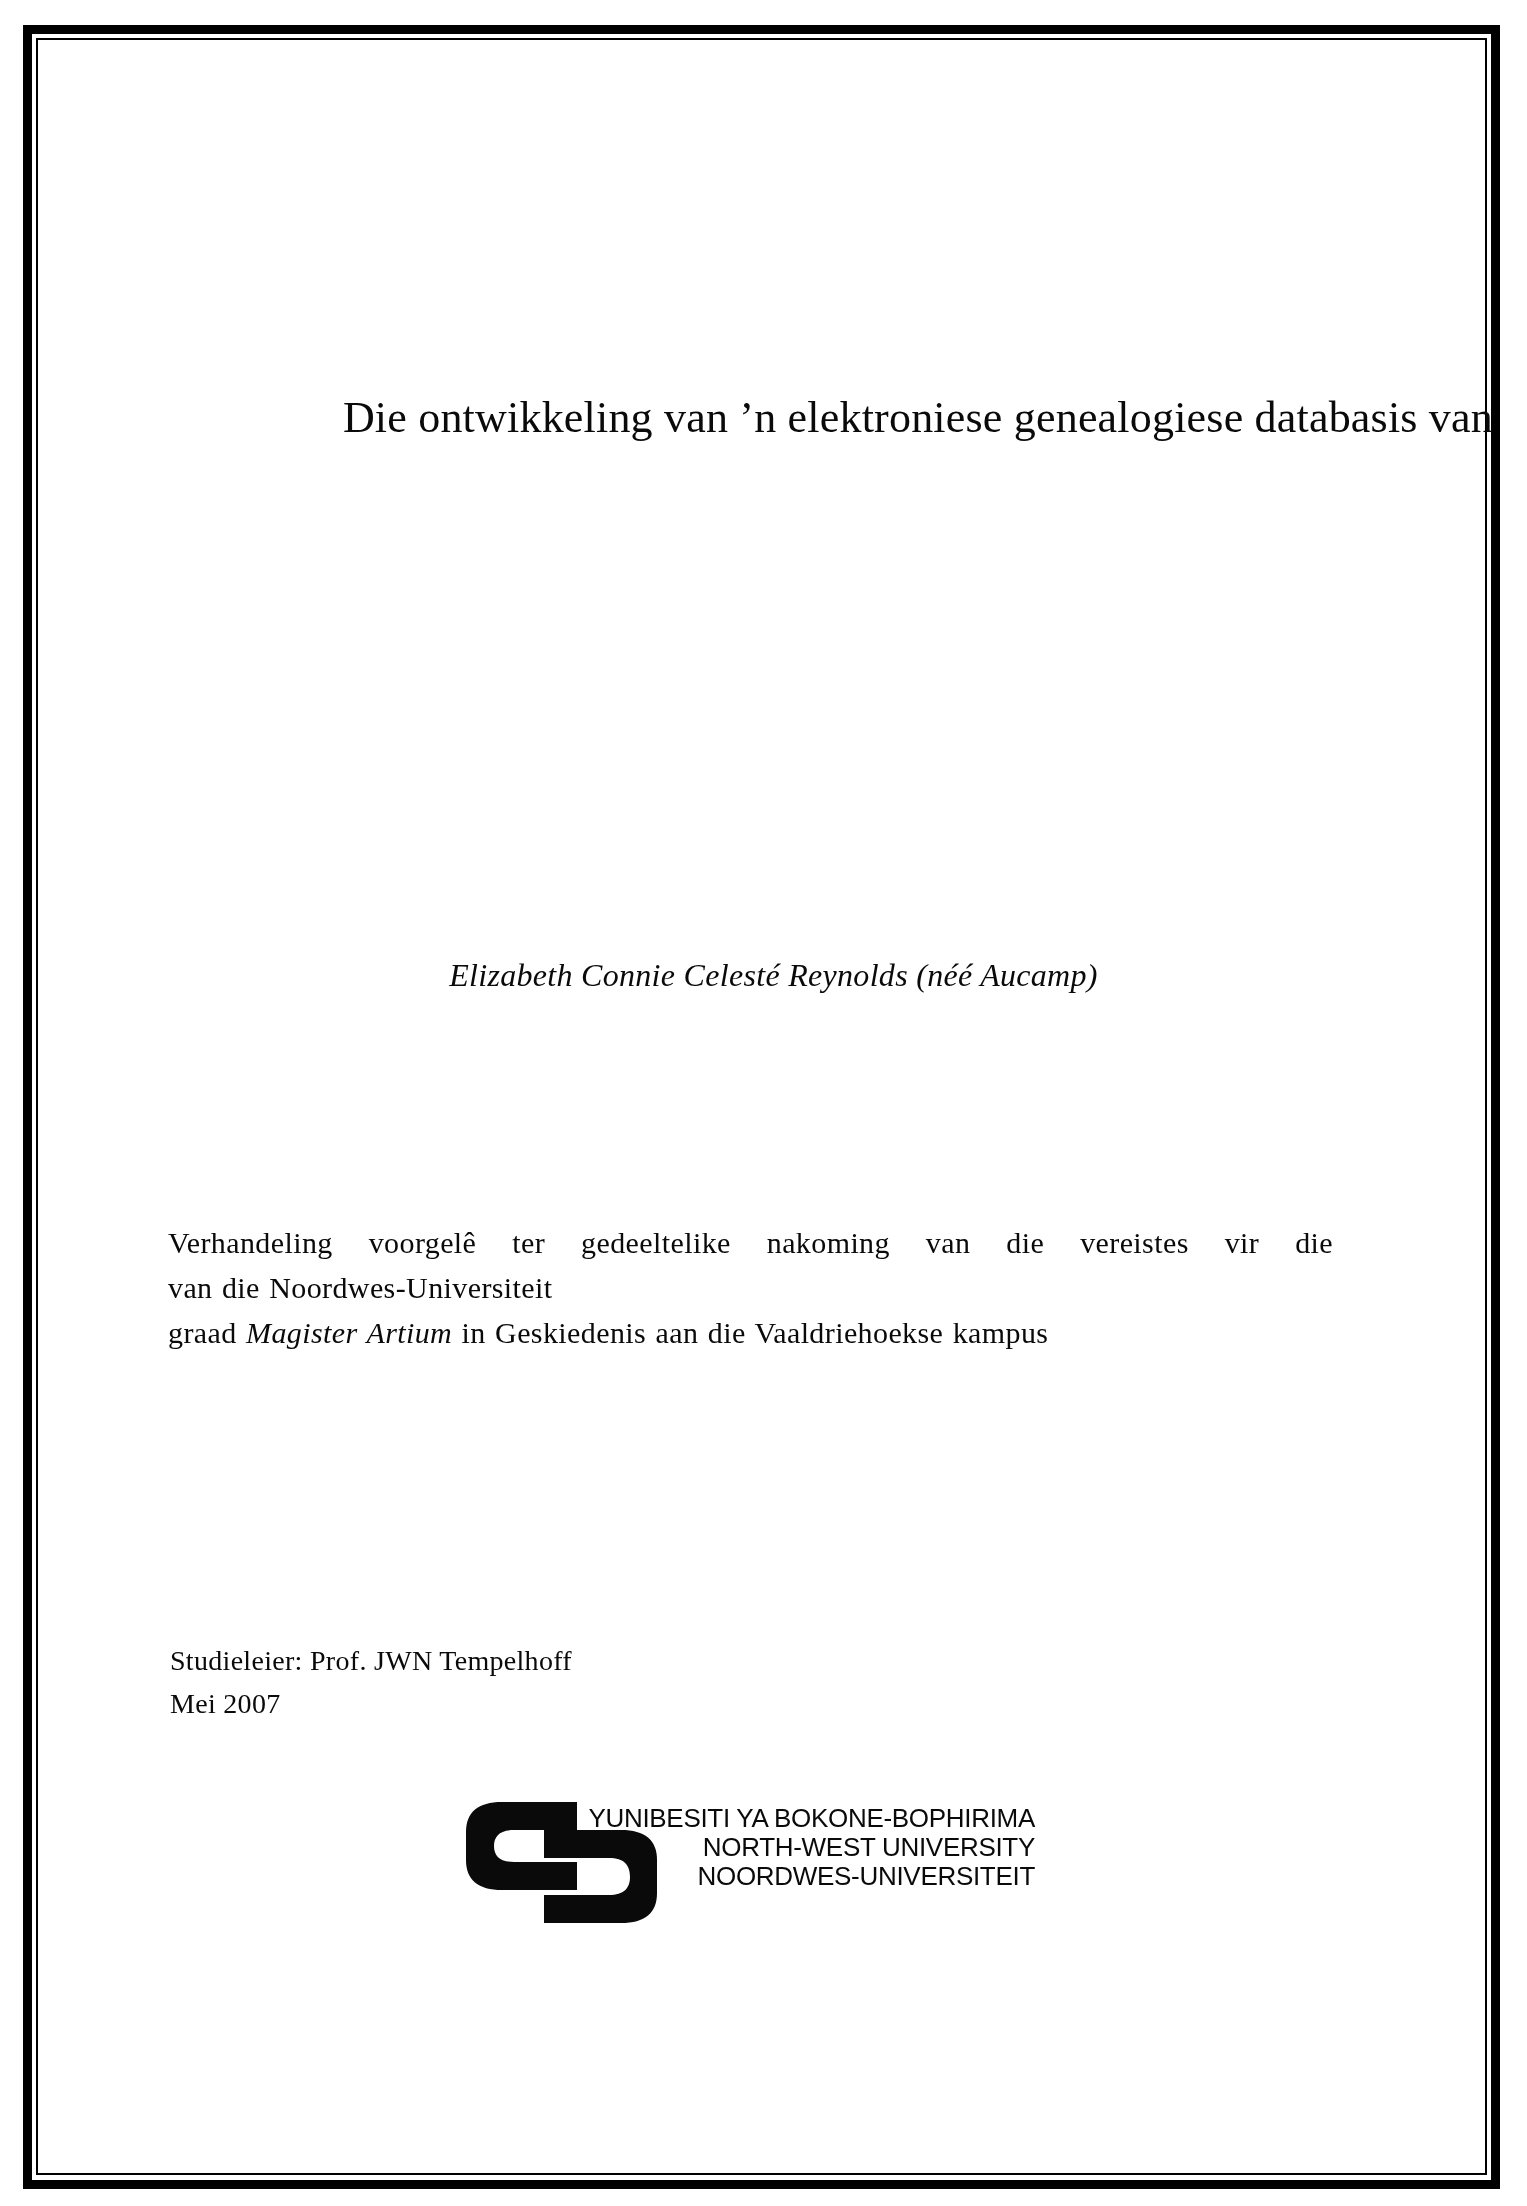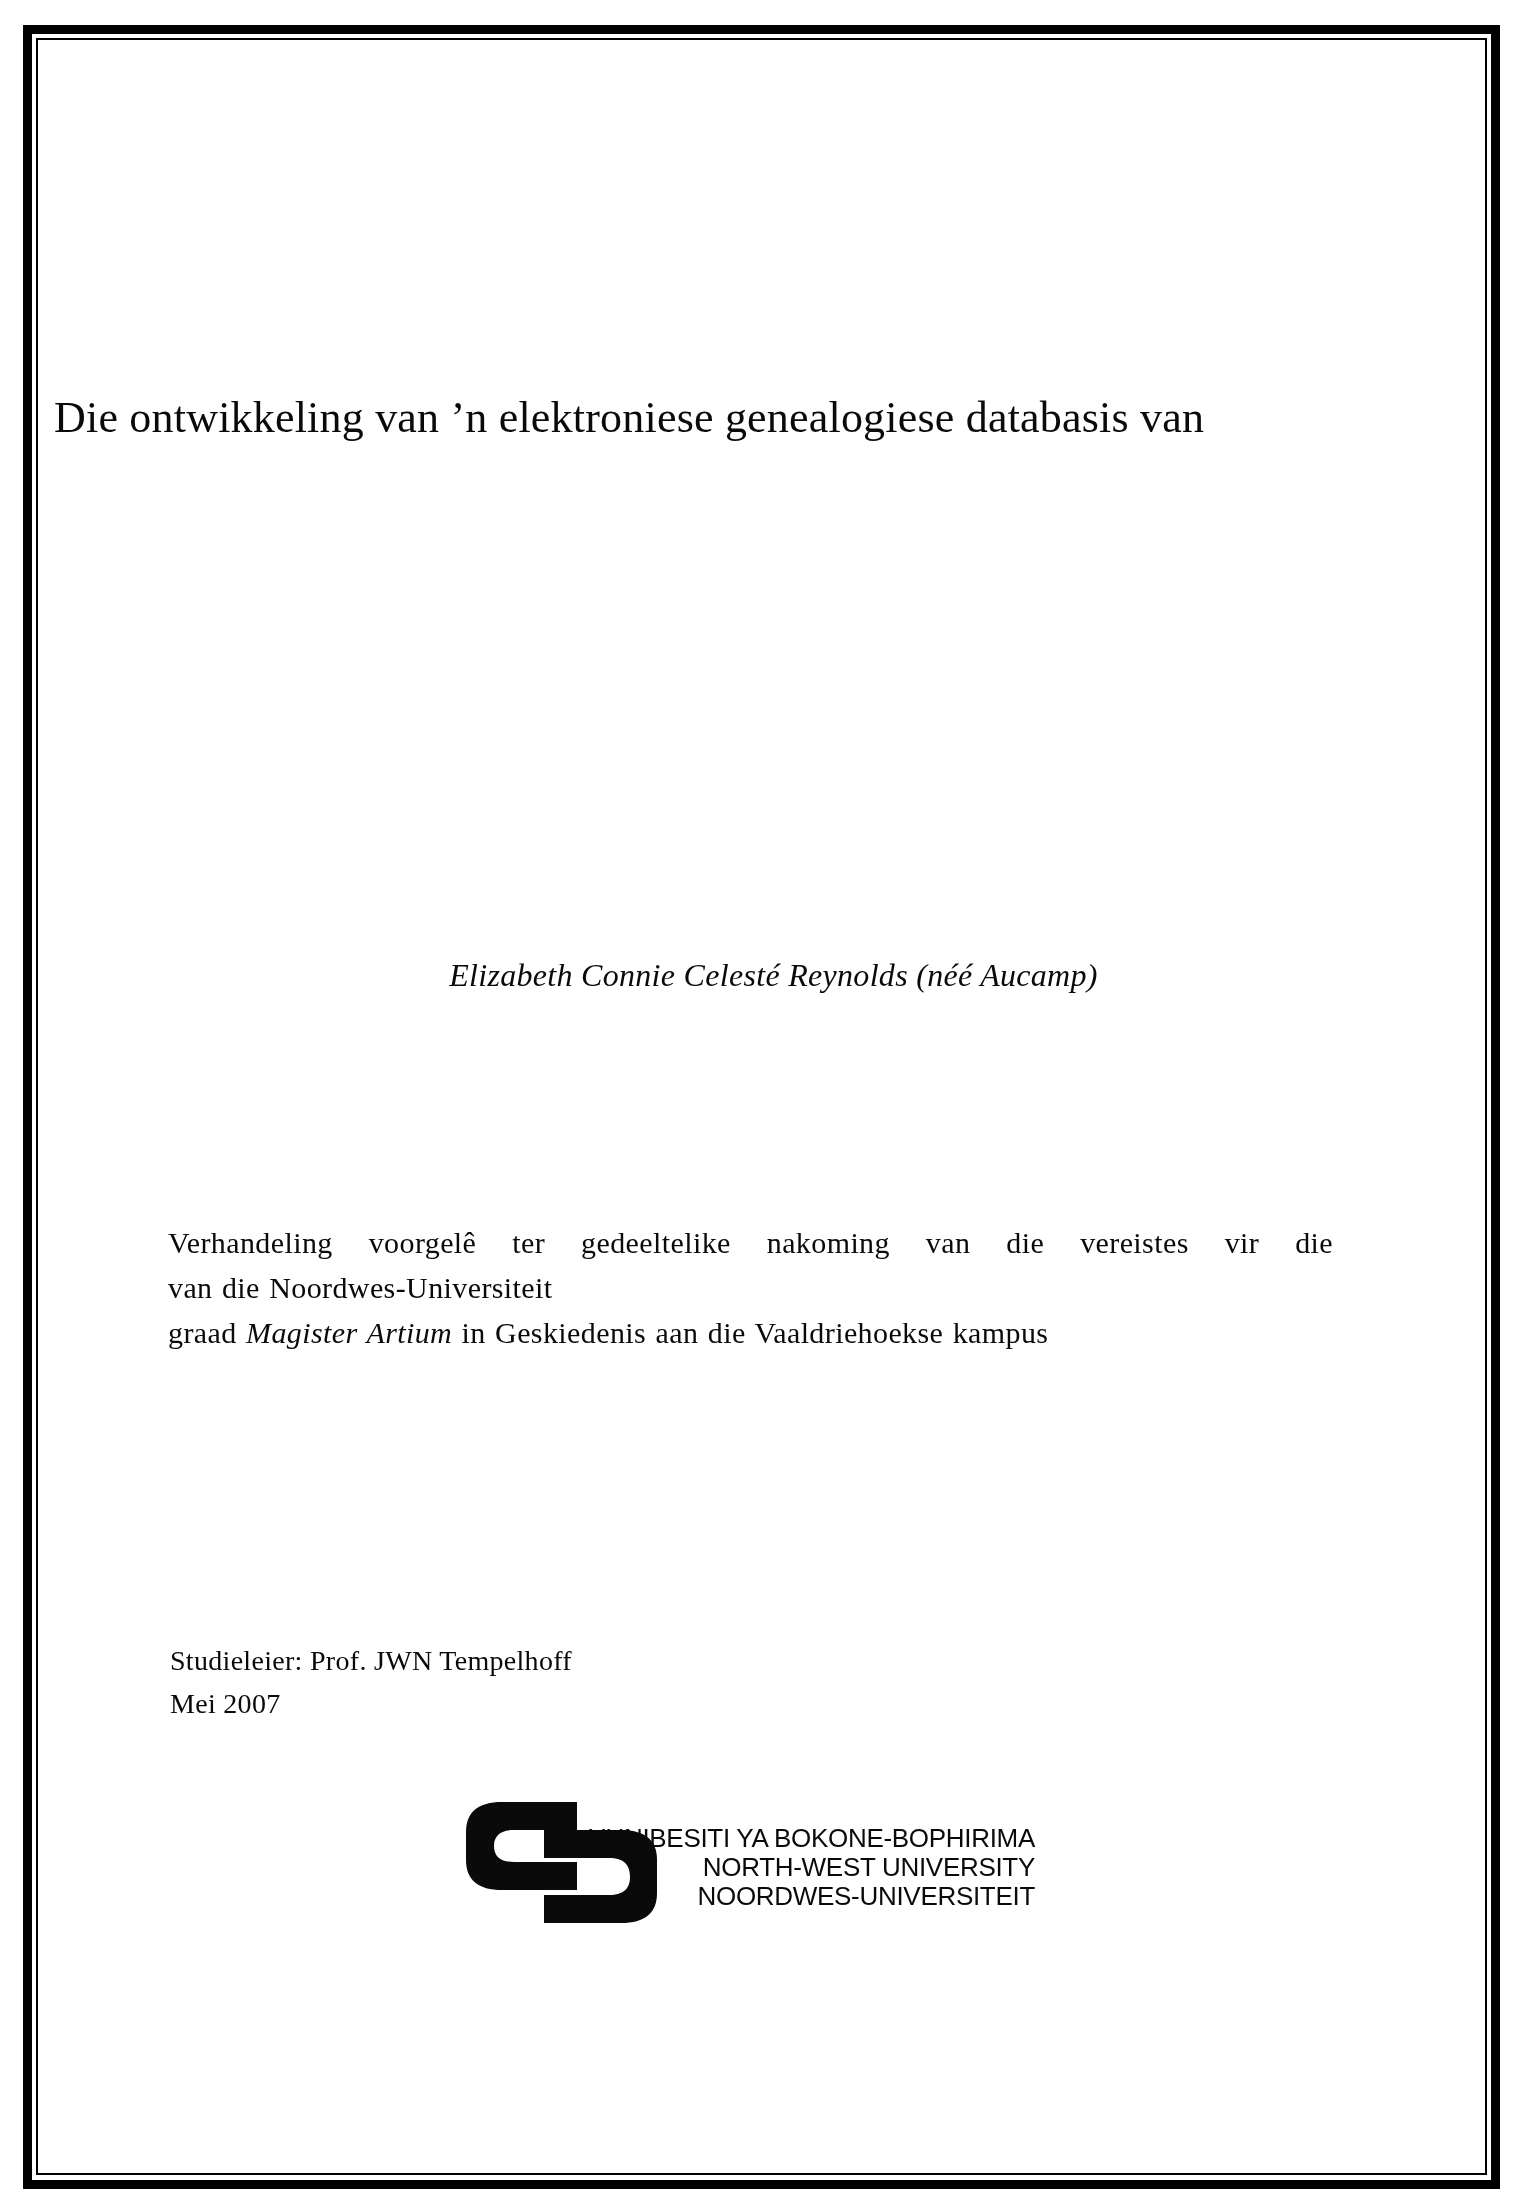--- a/index.html
+++ b/index.html
@@ -23,21 +23,21 @@
   }
   .border-inner {
     position: absolute;
     left: 36px; top: 38px; right: 40px; bottom: 31px;
     border: 2px solid #000000;
   }
   .title {
     position: absolute;
     left: 54px; right: 34px;
     top: 379px;
-    text-align: left;
+    text-align: right;
     font-size: 44px;
     line-height: 77px;
     letter-spacing: 0.2px;
     white-space: nowrap;
   }
   .byline {
     position: absolute;
     left: 54px; right: 34px;
     top: 808px;
     text-align: center;
@@ -91,21 +91,20 @@
     position: absolute;
     left: 588px;
     width: 447px;
     top: 1804px;
     text-align: right;
     font-family: "Liberation Sans", sans-serif;
     font-size: 26px;
     line-height: 29px;
     letter-spacing: -0.3px;
     white-space: nowrap;
-    margin-top: 20px;
   }
 </style>
 </head>
 <body>
 
 <div class="page">
 
   <div class="border-outer"></div>
   <div class="border-inner"></div>
 

